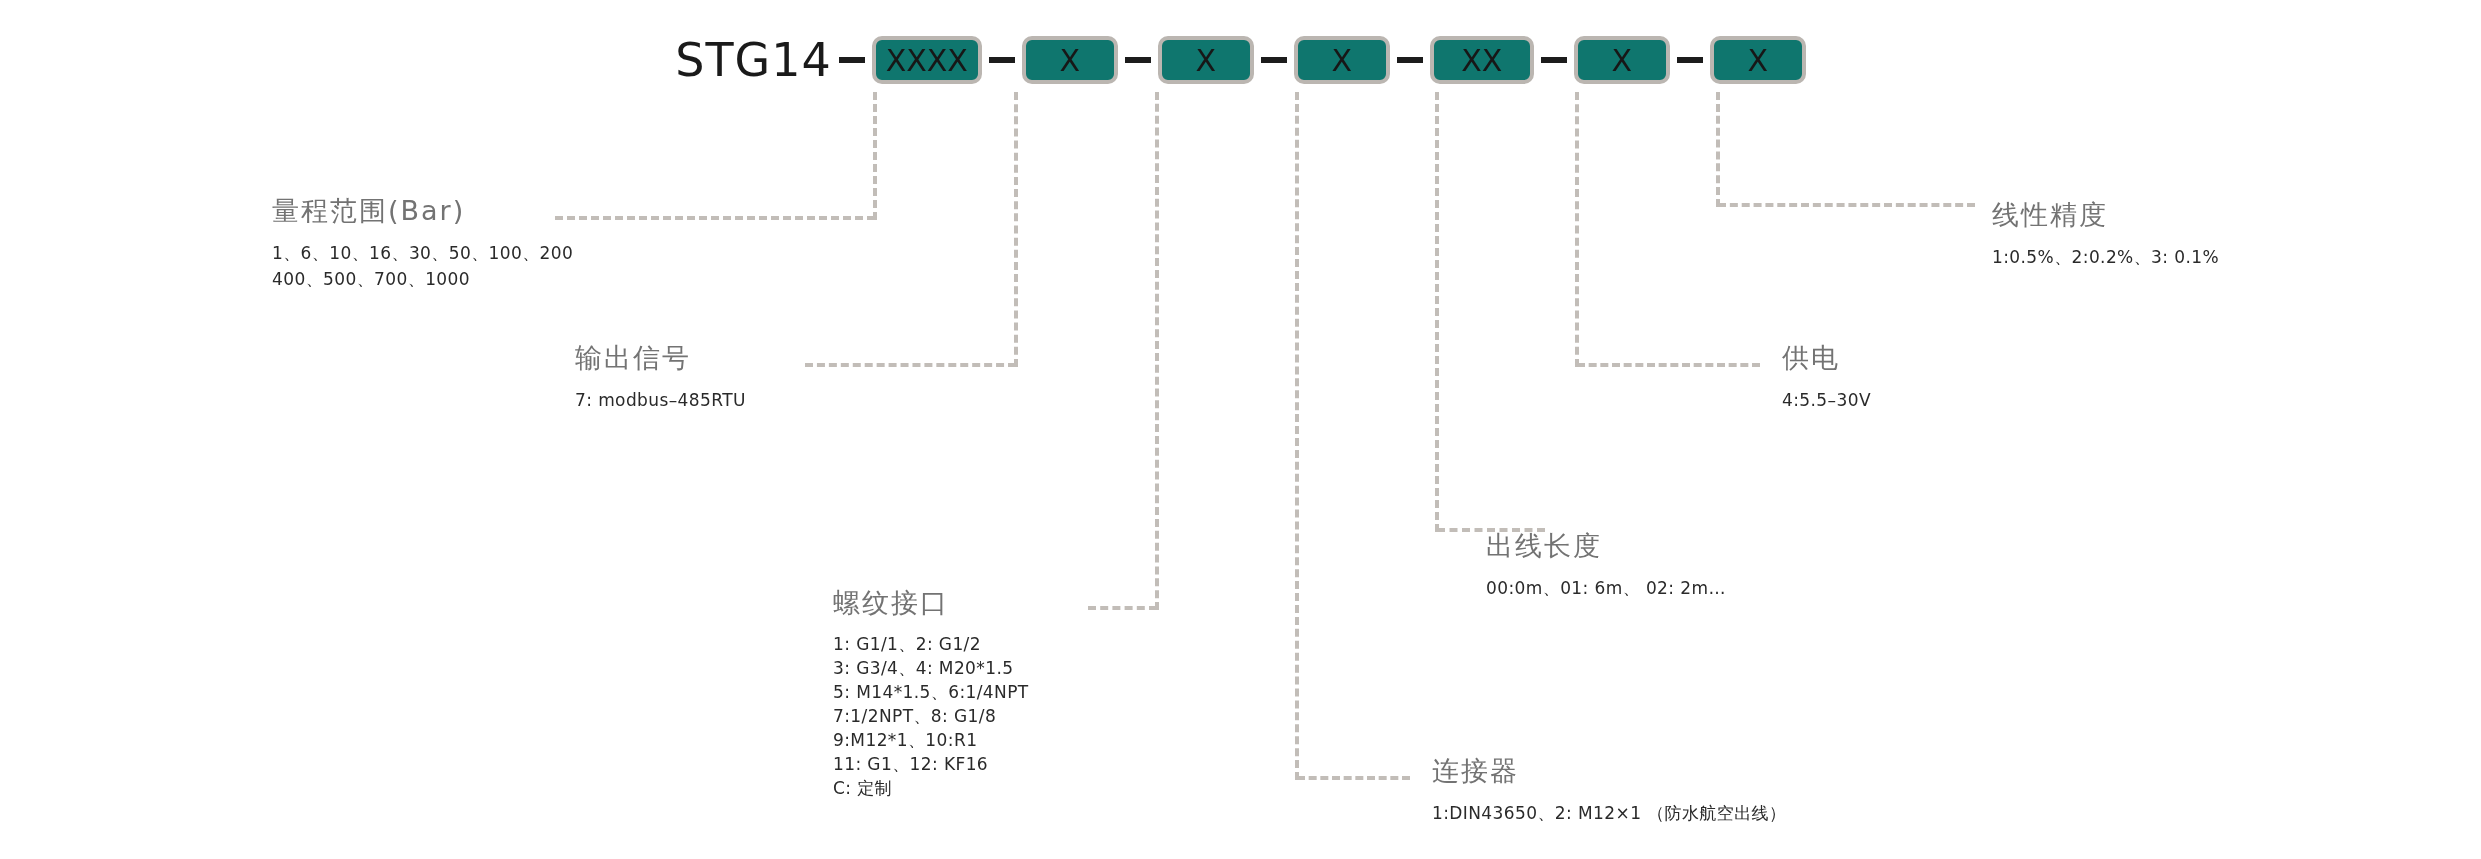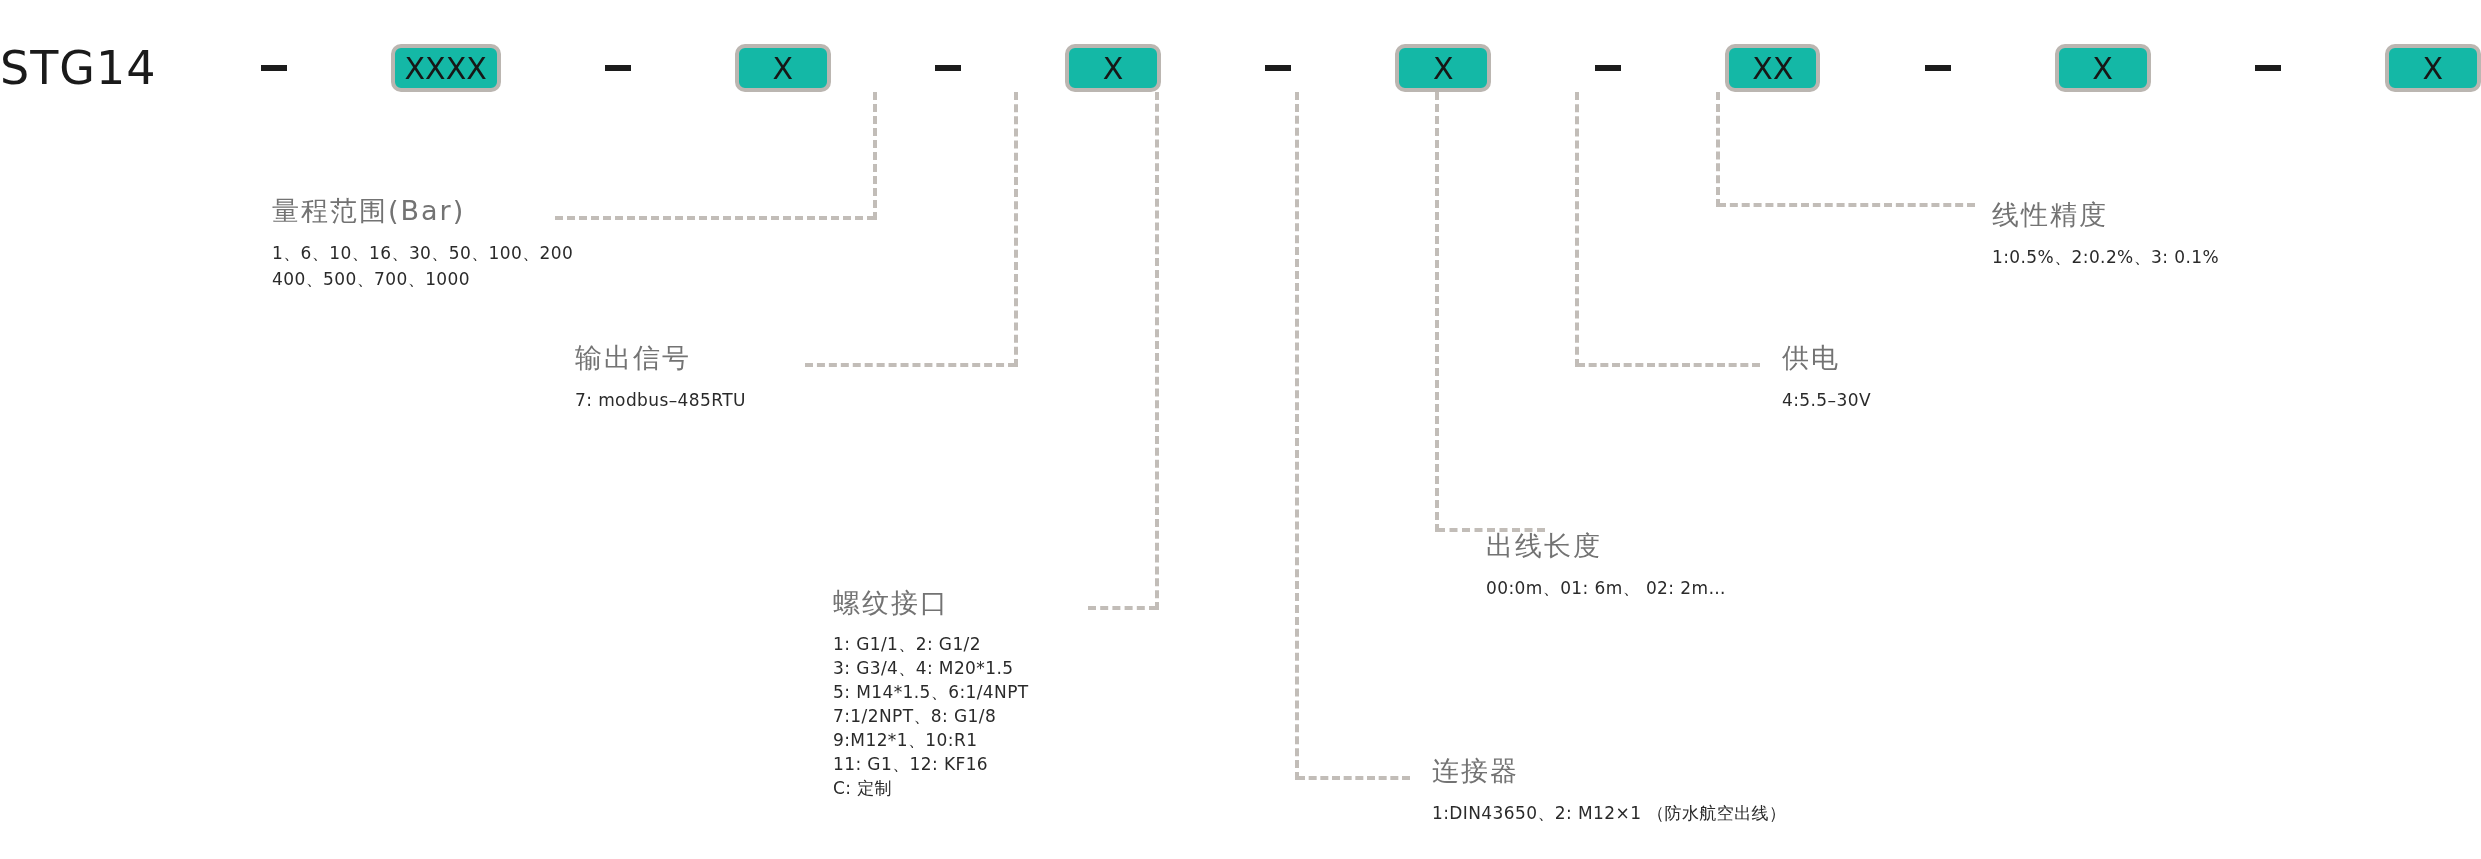--- a/index.html
+++ b/index.html
@@ -4,39 +4,39 @@
 <style>
   html,body{margin:0;padding:0;background:#ffffff;}
   body{
     width:2481px;height:859px;position:relative;overflow:hidden;
     font-family:"DejaVu Sans","Liberation Sans",sans-serif;
     -webkit-font-smoothing:antialiased;
   }
 
   
   #code-row{
-    position:absolute;left:0;top:28px;width:2481px;height:80px;
-    display:flex;align-items:center;justify-content:space-between;
+    position:absolute;left:0;top:20px;width:2481px;height:80px;
+    display:flex;align-items:center;justify-content:center;
   }
   #prefix{
     font-size:46px;color:#1a1a1a;letter-spacing:1px;
     font-family:"DejaVu Sans","Liberation Sans",sans-serif;
     line-height:1;
   }
   .dash{
     width:26px;height:6px;background:#1c1c1c;margin:0 7px;flex:0 0 auto;
   }
   .code-box{
-    border:4px solid #bbb6b1;border-radius:10px;background:#14b8a6;
+    border:4px solid #bbb6b1;border-radius:10px;background:#0f766e;
     height:48px;display:flex;align-items:center;justify-content:center;
     font-size:30px;color:#171717;box-sizing:border-box;flex:0 0 auto;
   }
   .w-quad{width:110px;}
   .w-single{width:96px;}
-  .w-double{width:95px;}
+  .w-double{width:104px;}
 
   
   .v-line{
     position:absolute;width:0;border-left:4px dashed #c2bdb8;
   }
   .h-line{
     position:absolute;height:0;border-top:4px dashed #c2bdb8;
   }
 
   

